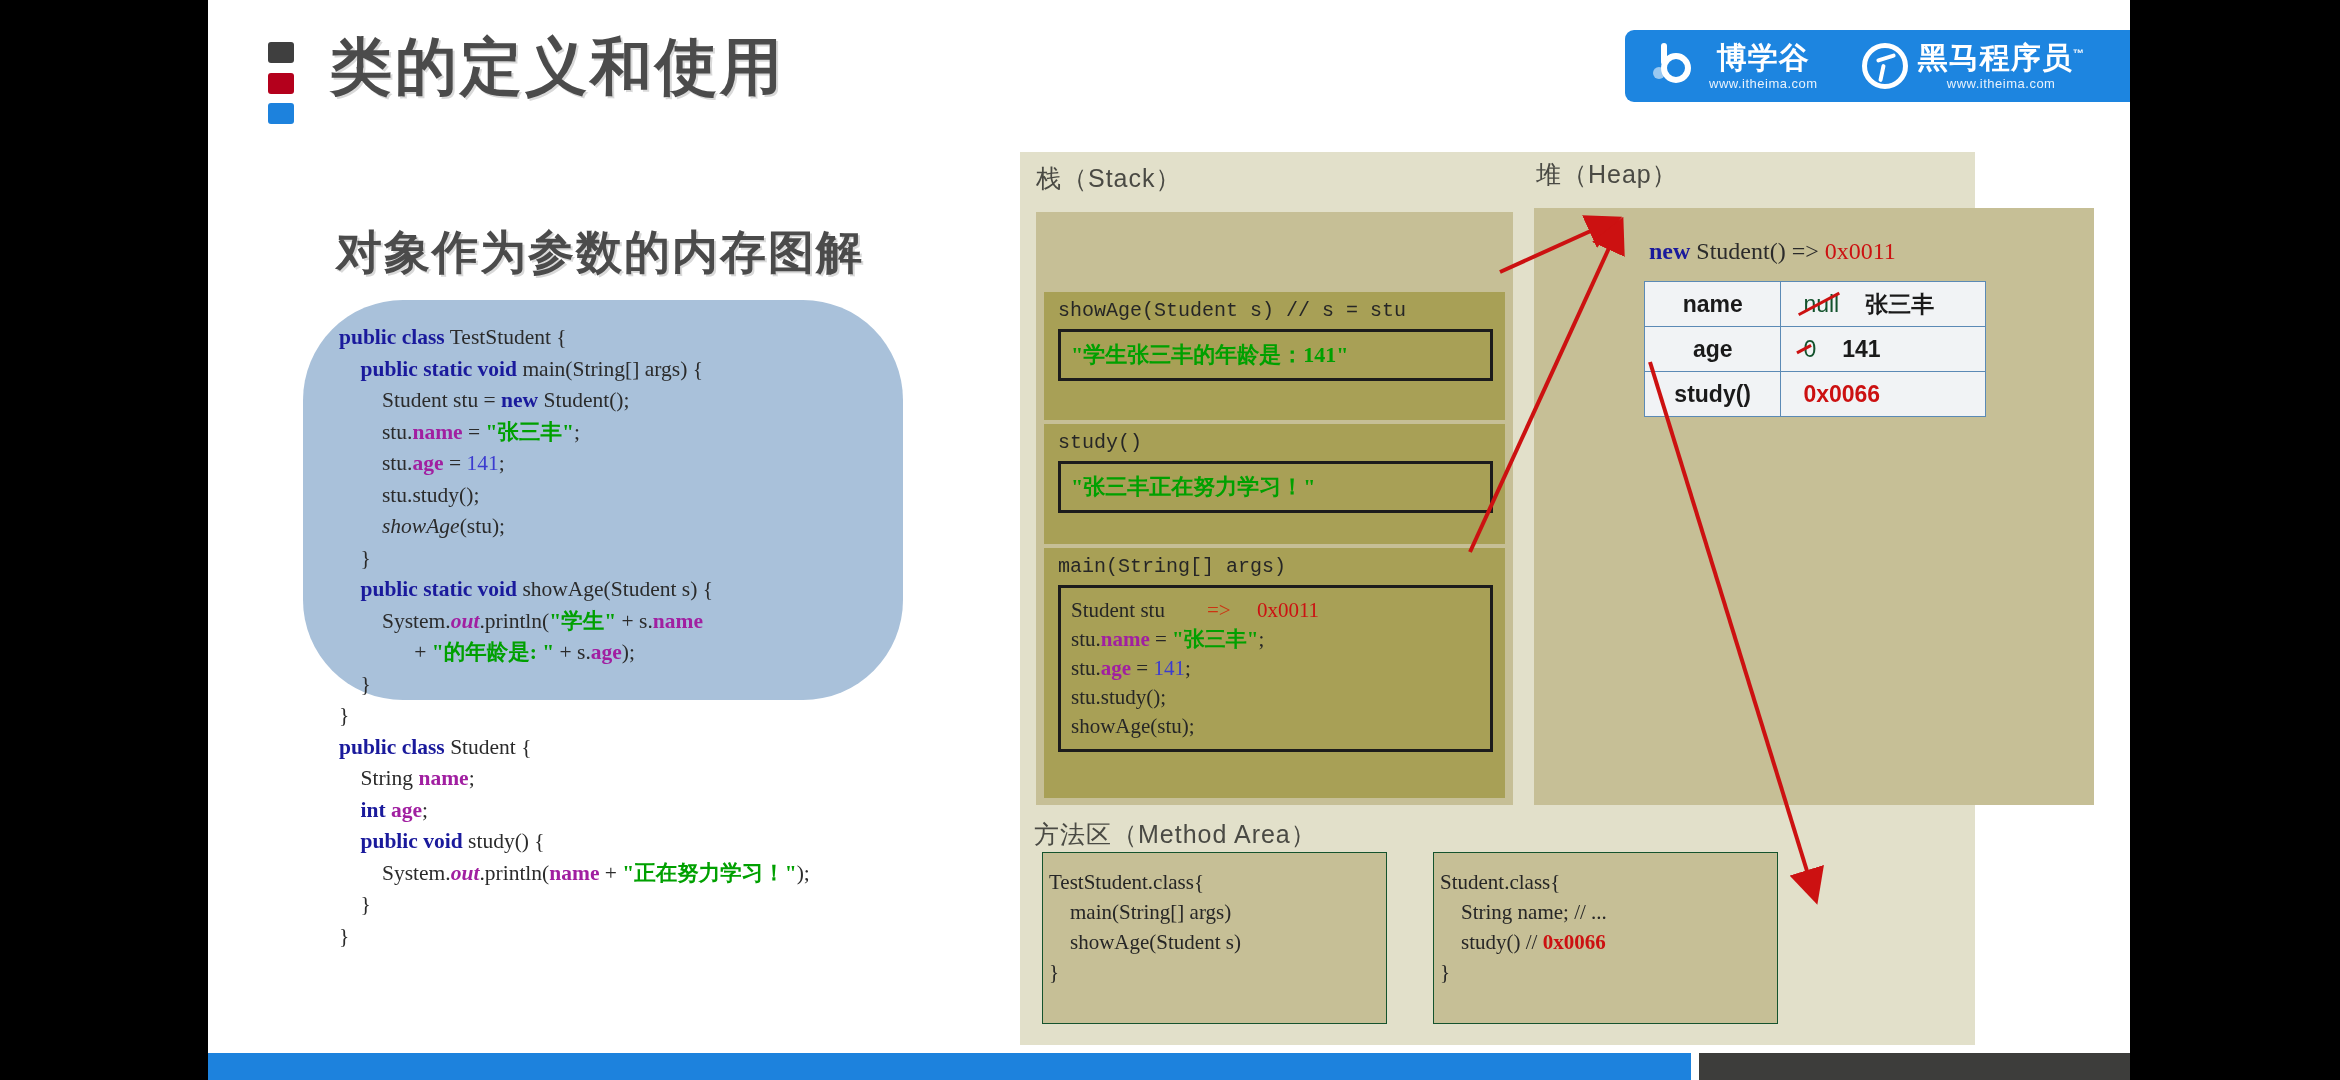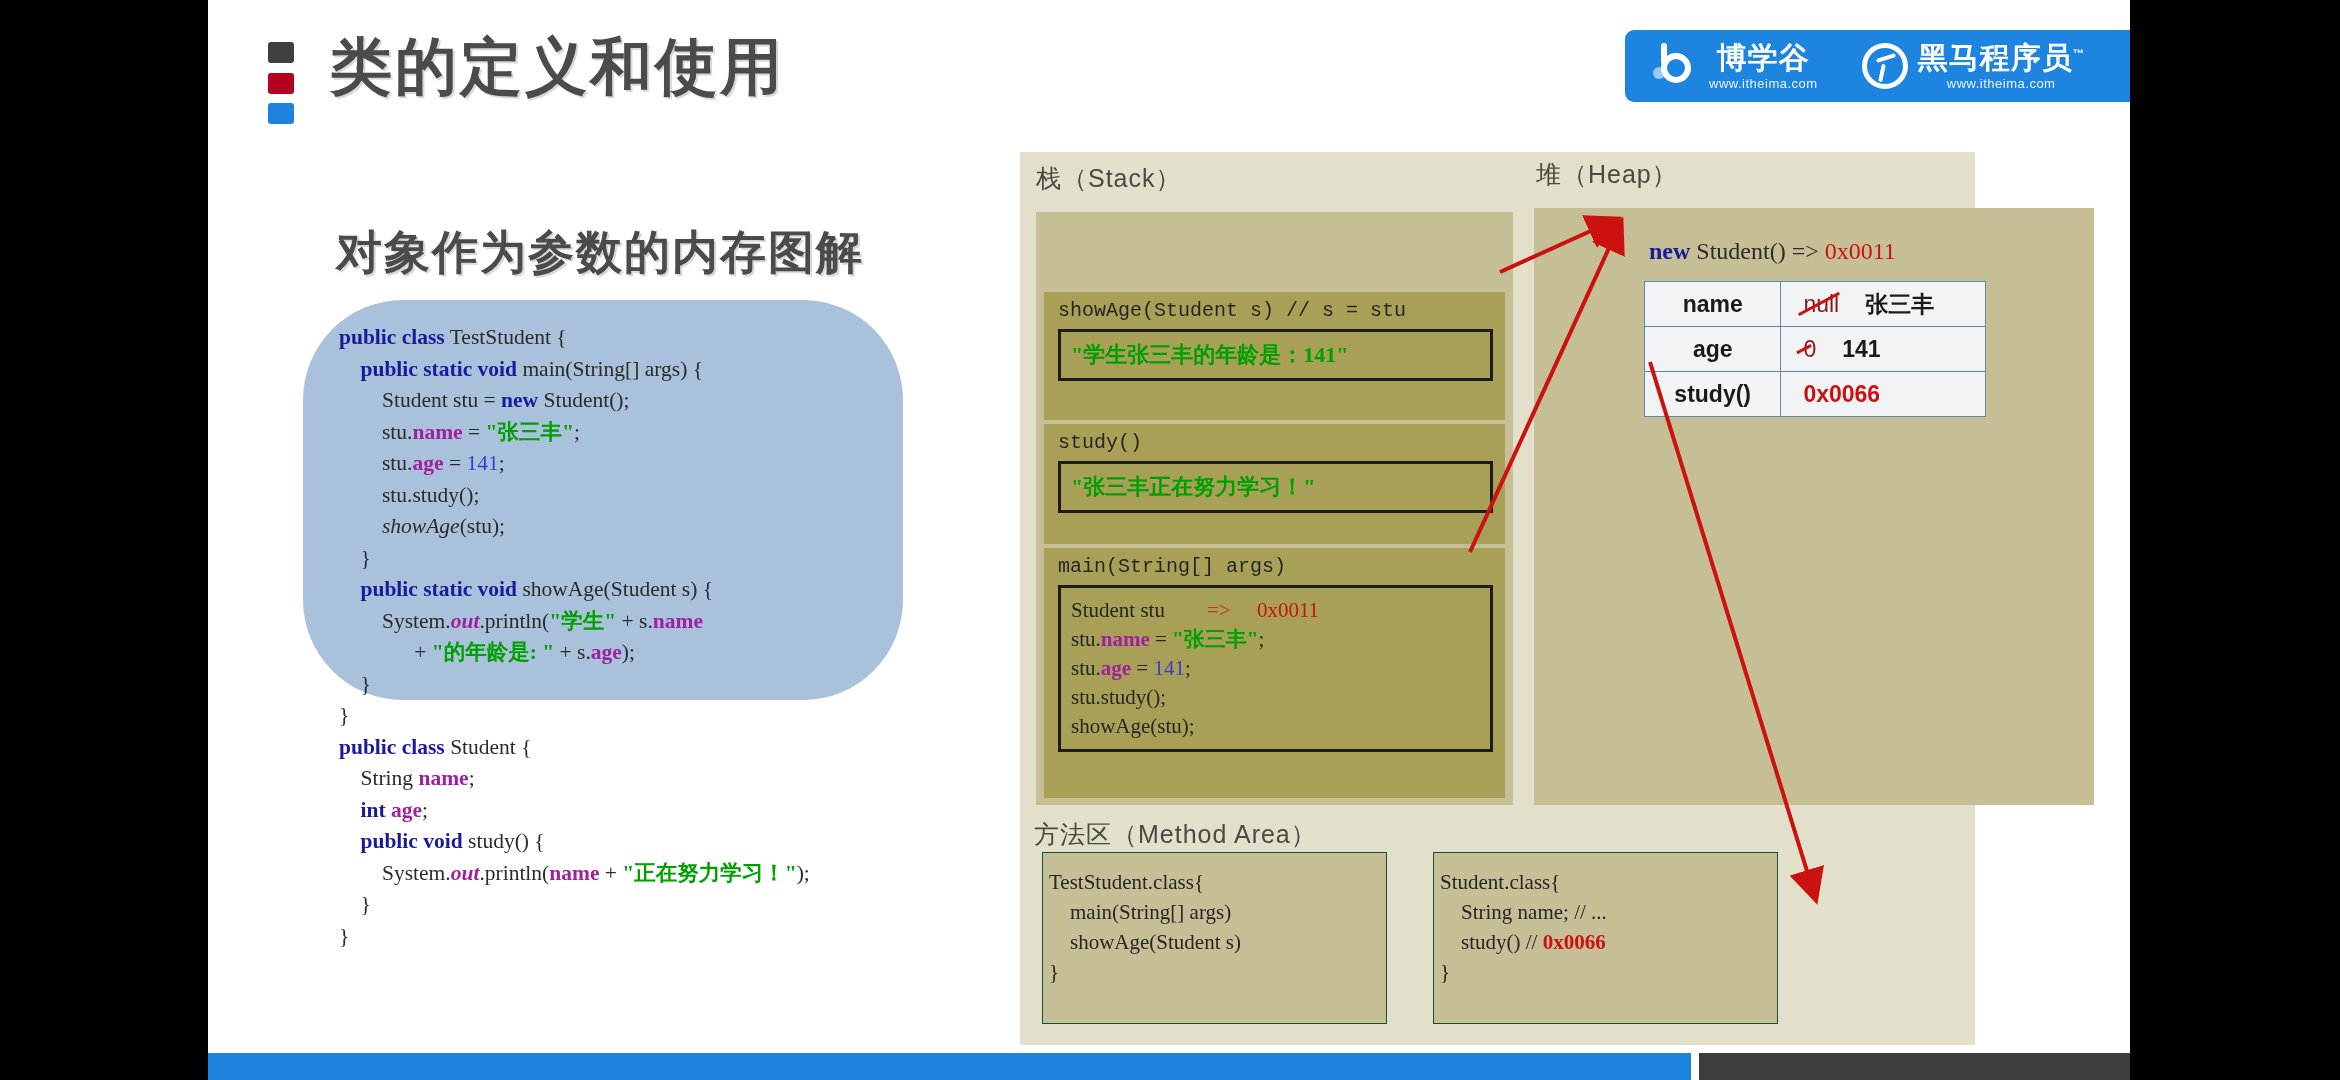--- a/index.html
+++ b/index.html
@@ -237,21 +237,21 @@
     height: 44px;
     font-size: 23px;
     color: #1a1a1a;
     padding: 0 6px;
   }
   .obj-table td.c1 { width: 40%; text-align: center; font-weight: 600;}
   .obj-table td.c2 { width: 60%; text-align: left; padding-left: 22px; }
   .strike {
     position: relative;
     display: inline-block;
-    color: #7f1d1d;
+    color: #14532d;
   }
   .strike::after {
     content: "";
     position: absolute; left: -7px; top: 50%;
     width: 128%; height: 3px;
     background: #cc1111;
     transform: translateY(-50%) rotate(-28deg);
   }
   .newval { margin-left: 26px; font-weight: 600; }
   .hexval { color: #cc1111; font-weight: 600; }

